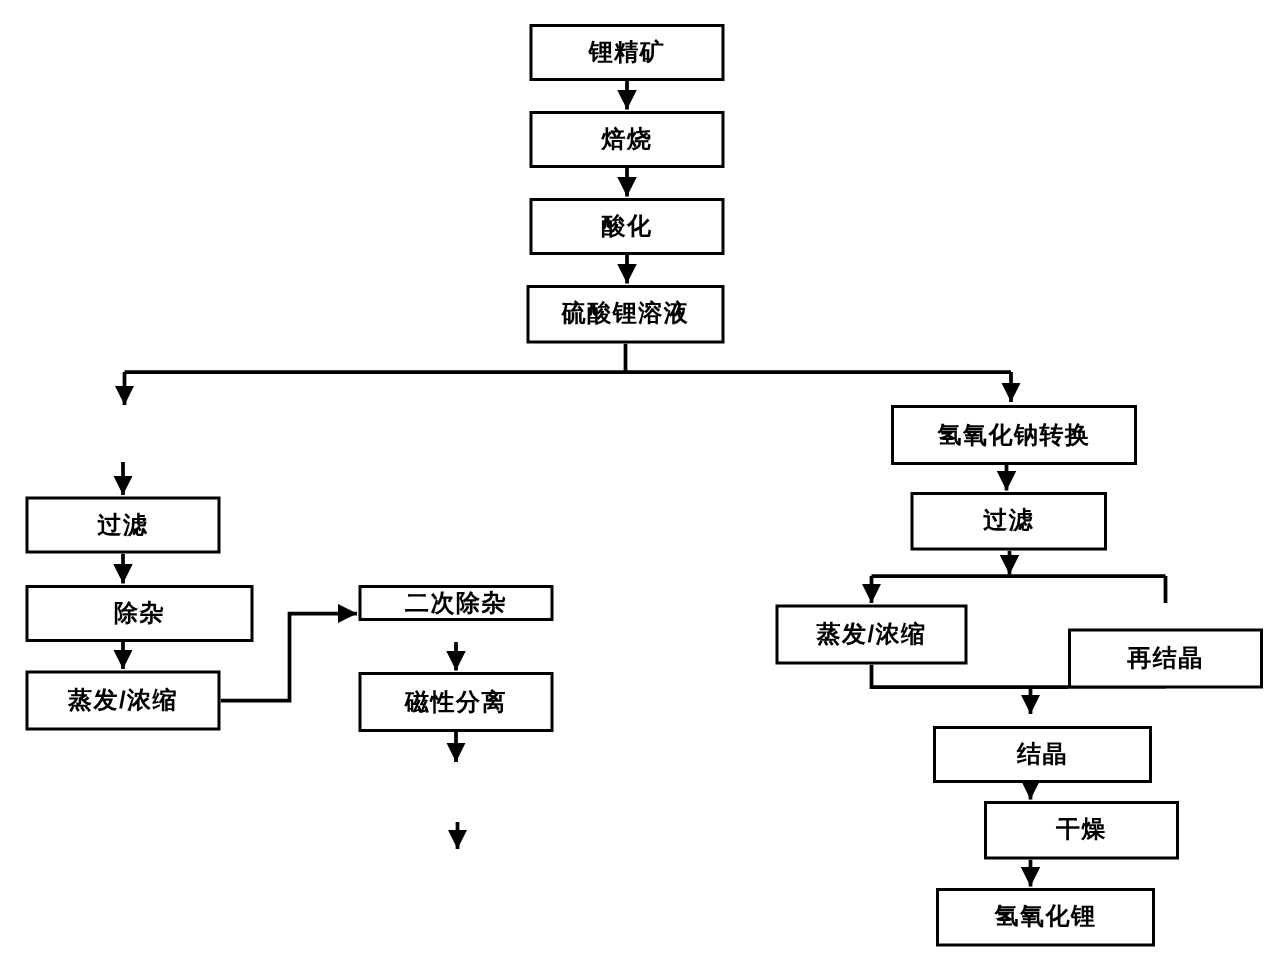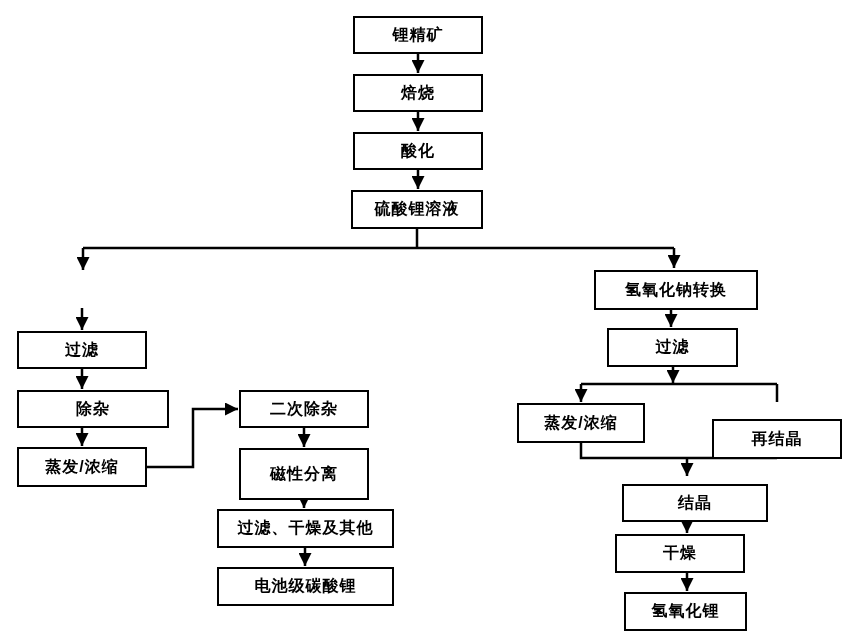--- a/index.html
+++ b/index.html
@@ -85,26 +85,24 @@
 
   <div class="node" style="left:353px; top:16px; width:130px; height:38px;text-align:right;">锂精矿</div>
   <div class="node" style="left:353px; top:74px; width:130px; height:38px;">焙烧</div>
   <div class="node" style="left:353px; top:132px; width:130px; height:38px;">酸化</div>
   <div class="node" style="left:351px; top:190px; width:132px; height:39px;">硫酸锂溶液</div>
 
   <div class="node" style="left:17px; top:331px; width:130px; height:38px;">过滤</div>
   <div class="node" style="left:17px; top:390px; width:152px; height:38px;">除杂</div>
   <div class="node" style="left:17px; top:447px; width:130px; height:40px;">蒸发/浓缩</div>
 
-  <div class="node" style="left:239px; top:390px; width:130px; height:38px;">二次除杂</div>
-  <div class="node" style="left:239px; top:448px; width:130px; height:52px;">磁性分离</div>
-  <div class="node" style="left:217px; top:509px; width:177px; height:39px;">过滤、干燥及其他</div>
-  <div class="node" style="left:217px; top:567px; width:177px; height:39px;">电池级碳酸锂</div>
+  <div class="node" style="left:239px; top:390px; width:130px; height:24px;">二次除杂</div>
+  <div class="node" style="left:239px; top:448px; width:130px; height:40px;">磁性分离</div>
 
   <div class="node" style="left:594px; top:270px; width:164px; height:40px;">氢氧化钠转换</div>
   <div class="node" style="left:607px; top:328px; width:131px; height:39px;">过滤</div>
   <div class="node" style="left:517px; top:403px; width:128px; height:40px;">蒸发/浓缩</div>
   <div class="node" style="left:712px; top:402px; width:130px; height:40px;margin-top:17px;">再结晶</div>
   <div class="node" style="left:622px; top:484px; width:146px; height:38px;">结晶</div>
-  <div class="node" style="left:615px; top:534px; width:130px; height:39px;">干燥</div>
-  <div class="node" style="left:624px; top:592px; width:123px; height:39px;">氢氧化锂</div>
+  <div class="node" style="left:656px; top:534px; width:130px; height:39px;">干燥</div>
+  <div class="node" style="left:624px; top:592px; width:146px; height:39px;">氢氧化锂</div>
 
 </div>
 
 </body></html>

